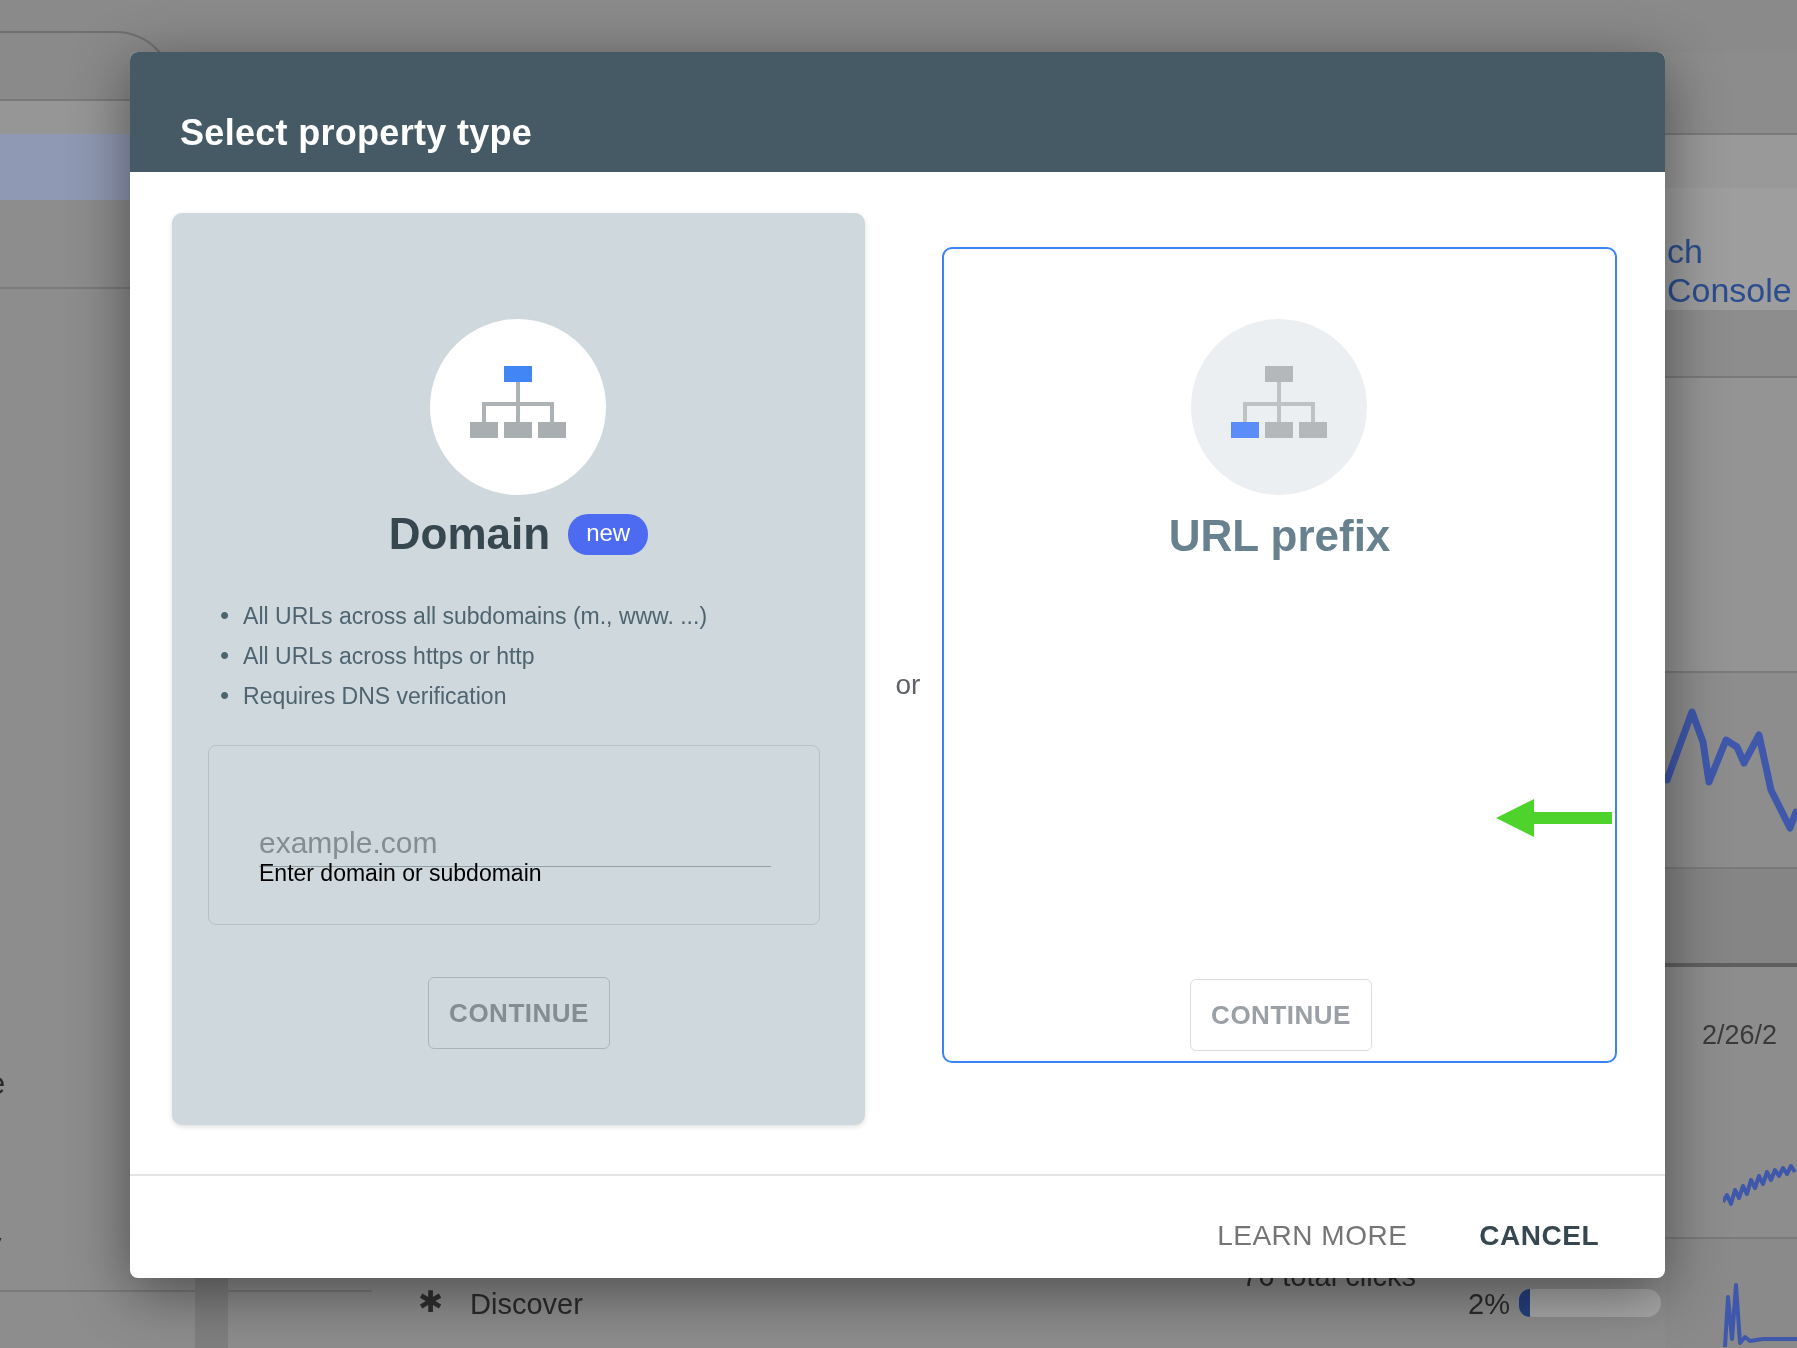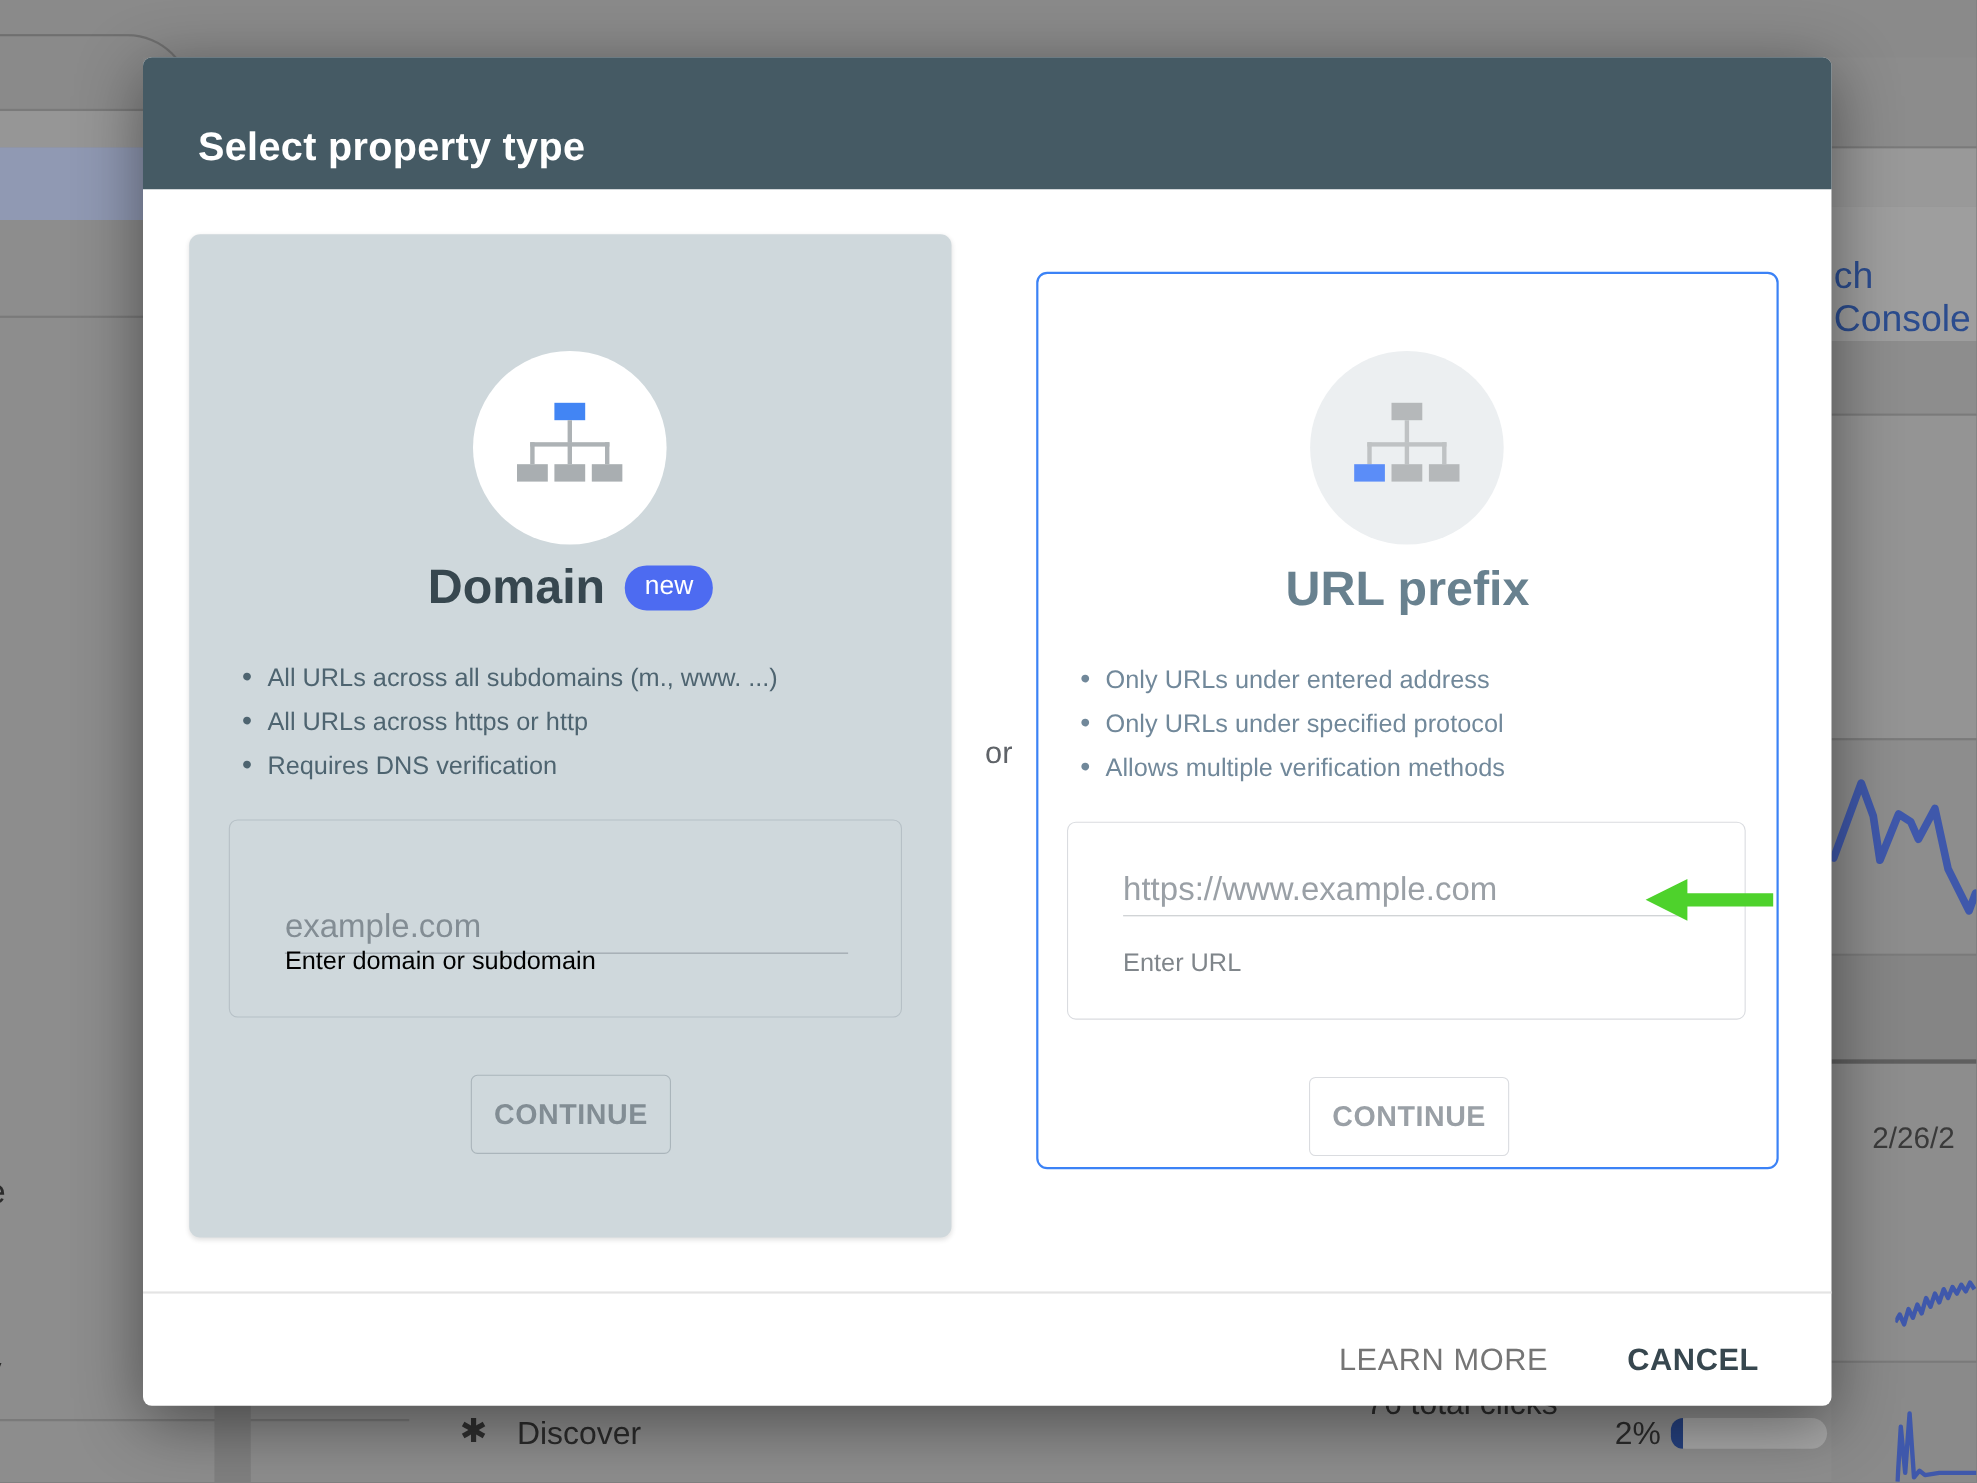--- a/index.html
+++ b/index.html
@@ -183,29 +183,20 @@
           <rect x="46" y="36" width="4" height="20" fill="#bfc2c4"></rect>
           <rect x="80" y="36" width="4" height="20" fill="#bfc2c4"></rect>
           <rect x="0" y="56" width="28" height="16" fill="#5b8df8"></rect>
           <rect x="34" y="56" width="28" height="16" fill="#b5b8ba"></rect>
           <rect x="68" y="56" width="28" height="16" fill="#b5b8ba"></rect>
         </svg>
       </div>
       <div class="title-row">
         <span class="card-title">URL prefix</span>
       </div>
-      <ul class="bullets">
-        <li>Only URLs under entered address</li>
-        <li>Only URLs under specified protocol</li>
-        <li>Allows multiple verification methods</li>
-      </ul>
-      <div class="input-box">
-        <input class="prop-input" type="text" placeholder="https://www.example.com" style="">
-        <span class="input-helper">Enter URL</span>
-      </div>
       <button class="continue-btn">CONTINUE</button>
     </div>
 
     <div class="footer-divider"></div>
     <div class="footer-row">
       <button class="footer-btn learn-more">LEARN MORE</button>
       <button class="footer-btn cancel">CANCEL</button>
     </div>
   </div>
 

